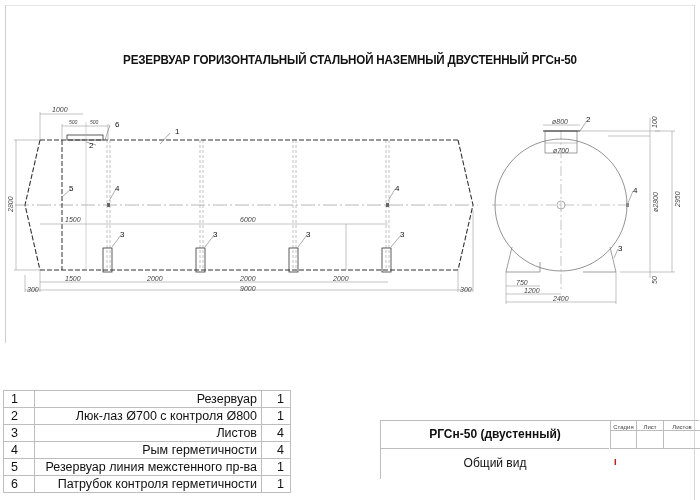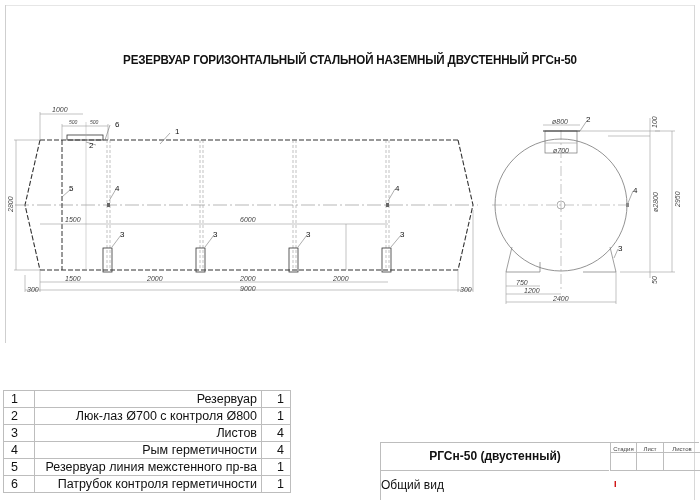--- a/index.html
+++ b/index.html
@@ -12,23 +12,23 @@
   svg text { font-family:"Liberation Sans", sans-serif; }
   .dim { font-size:7px; font-style:italic; fill:#444; }
   .lbl { font-size:8px; fill:#111; }
   
   table.spec { position:absolute; left:3px; top:390px; border-collapse:collapse; font-size:12.5px; }
   table.spec td { border:1px solid #bdbdbd; height:16px; padding:0 4px; line-height:16px;text-align:right; }
   table.spec td.n { width:19px; text-align:left; padding-left:7px; }
   table.spec td.name { width:218px; }
   table.spec td.q { width:18px; text-align:right; padding-right:6px; }
   
-  .tb { position:absolute; left:380px; top:442px; width:318px; height:58px; border-top:1px solid #bdbdbd; border-left:1px solid #bdbdbd; }
+  .tb { position:absolute; left:380px; top:420px; width:318px; height:58px; border-top:1px solid #bdbdbd; border-left:1px solid #bdbdbd; }
   .tb .name { position:absolute; left:0; top:0; width:228px; height:27px; line-height:27px; text-align:center; font-weight:bold; font-size:12px; border-bottom:1px solid #bdbdbd; }
-  .tb .view { position:absolute; left:0; top:28px; width:228px; height:28px; line-height:28px; text-align:left; font-size:12px; }
+  .tb .view { position:absolute; left:0; top:28px; width:228px; height:28px; line-height:28px; text-align:center; font-size:12px; }
   .tb .cols { position:absolute; left:229px; top:0; width:89px; height:27px; border-left:1px solid #bdbdbd; border-bottom:1px solid #bdbdbd; }
   .tb .col { position:absolute; top:0; height:27px; border-right:1px solid #bdbdbd; font-size:6px; color:#444; text-align:center; padding-top:3px; box-sizing:border-box; }
   .tb .col.c1 { left:0; width:26px; }
   .tb .col.c2 { left:26px; width:27px; }
   .tb .col.c3 { left:53px; width:36px; border-right:none; }
   .tb .hrow { position:absolute; left:0; top:9px; width:89px; height:1px; background:#bdbdbd; }
   .tb .mark { position:absolute; left:233px; top:36px; font-size:9px; color:#c00; font-weight:bold; }
 </style>
 </head>
 <body>

